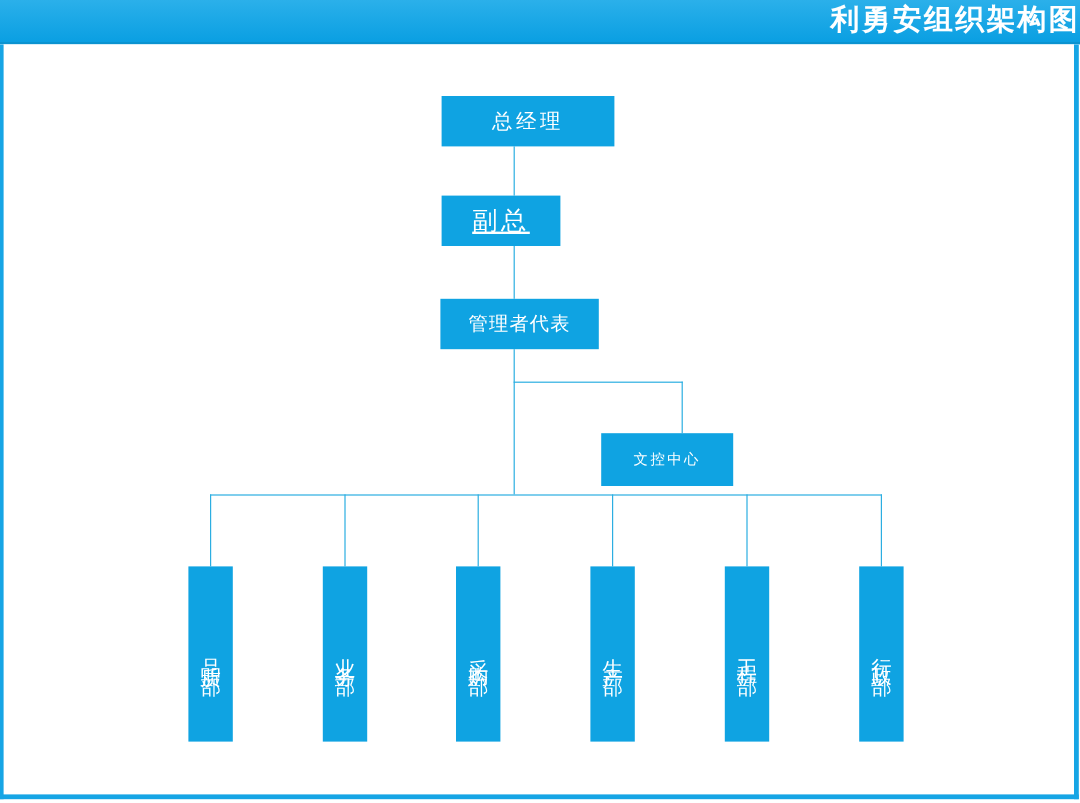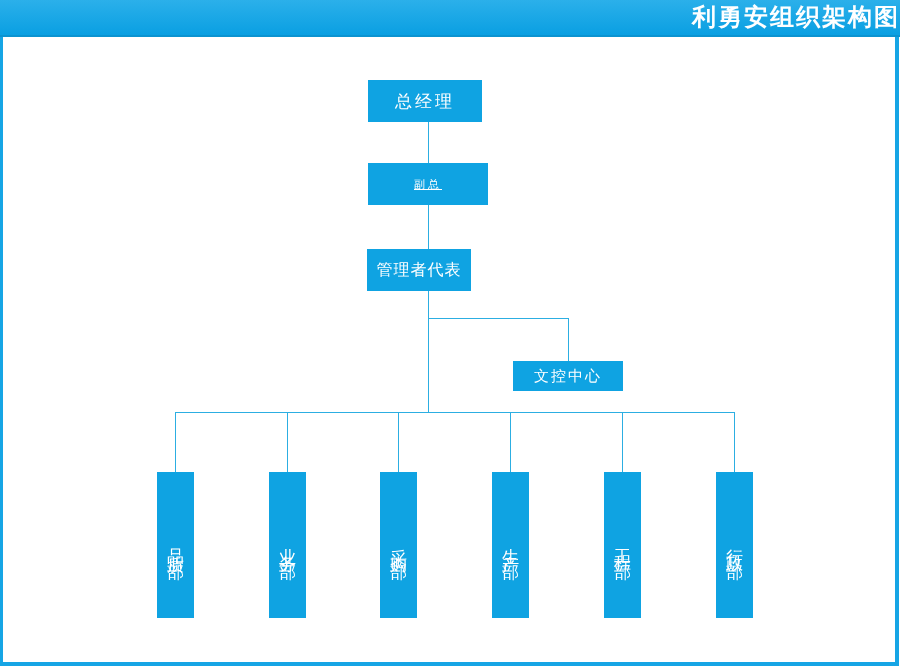--- a/index.html
+++ b/index.html
@@ -53,24 +53,24 @@
   
   .node {
     position: absolute;
     background: #0fa3e2;
     color: #ffffff;
     display: flex;
     align-items: center;
     justify-content: center;
     text-align: center;
   }
-  .node-gm   { left: 368px; top: 80px;  width: 114px; height: 42px; font-size: 17px; letter-spacing: 3px; }
-  .node-dgm  { left: 368px; top: 163px; width: 120px; height: 42px; font-size: 11px; letter-spacing: 3px; text-decoration: underline; }
-  .node-mr   { left: 367px; top: 249px; width: 104px; height: 42px; font-size: 16px; letter-spacing: 1px; }
-  .node-dcc  { left: 513px; top: 361px; width: 110px; height: 30px; font-size: 15px; letter-spacing: 2px; }
+  .node-gm   { left: 368px; top: 80px;  width: 144px; height: 42px; font-size: 17px; letter-spacing: 3px; }
+  .node-dgm  { left: 368px; top: 163px; width: 99px; height: 42px; font-size: 21px; letter-spacing: 3px; text-decoration: underline; }
+  .node-mr   { left: 367px; top: 249px; width: 132px; height: 42px; font-size: 16px; letter-spacing: 1px; }
+  .node-dcc  { left: 501px; top: 361px; width: 110px; height: 44px; font-size: 12px; letter-spacing: 2px; }
   .dept {
     top: 472px;
     width: 37px; height: 146px;
   }
   .dept span {
     writing-mode: vertical-rl;
     text-orientation: upright;
     font-size: 17px;
     letter-spacing: 7px;
     line-height: 1;

